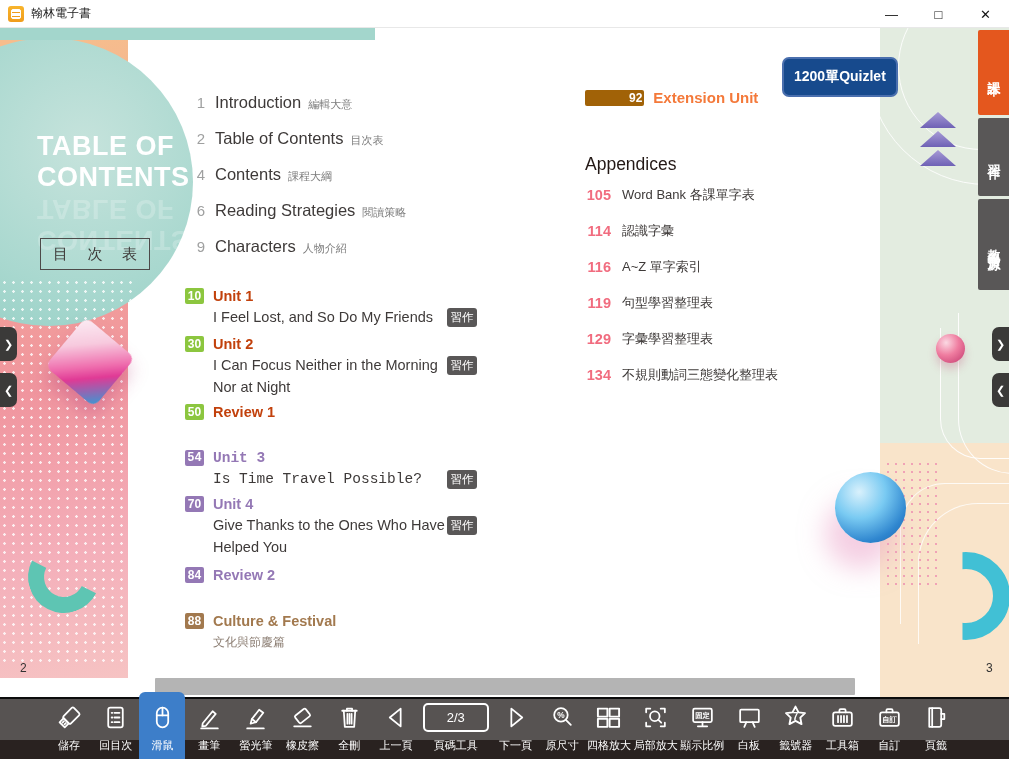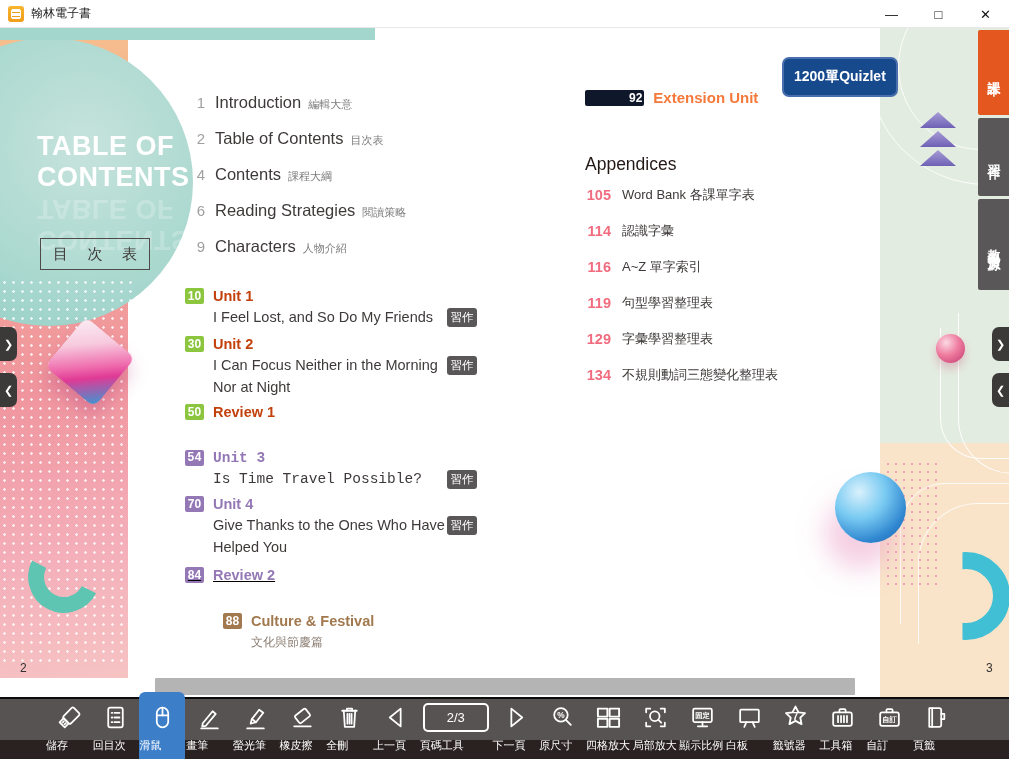--- a/index.html
+++ b/index.html
@@ -49,40 +49,40 @@
   
   .quizlet{position:absolute;left:782px;top:29px;height:40px;padding:0 10px;background:#174a8d;border:2px solid #4a6fae;border-radius:7px;color:#fff;font-size:14px;font-weight:bold;display:flex;align-items:center;box-sizing:border-box;}
   
   .fm-list{position:absolute;left:185px;top:56px;}
   .fm-row{height:36px;display:flex;align-items:center;}
   .fm-num{width:20px;text-align:right;margin-right:10px;color:#9fa0a0;font-size:15px;}
   .fm-title{color:#3e3a39;font-size:16.5px;}
   .fm-zh{color:#7d7d7d;font-size:11px;margin-left:7px;margin-top:4px;}
   .unit-row{position:absolute;left:185px;width:320px;display:flex;}
   .npage{flex:none;min-width:19px;height:16px;line-height:16px;text-align:center;color:#fff;font-weight:bold;font-size:12px;border-radius:2px;padding:0 2px;margin:2px 9px 0 0;box-sizing:border-box;}
-  .green-bg{background:#8cc63f;} .purple-bg{background:#9478b5;} .brown-bg{background:#a2794e;} .orange-bg{background:#0f172a;padding-left:44px;}
+  .green-bg{background:#8cc63f;} .purple-bg{background:#9478b5;} .brown-bg{background:#a2794e;} .orange-bg{background:#a16207;padding-left:44px;}
   .green-t{color:#c2410c;} .purple-t{color:#9478b5;} .brown-t{color:#a2794e;} .orange-t{color:#f4793a;}
   .ucontent{width:252px;}
   .ulabel{font-size:14.5px;font-weight:bold;line-height:20px;}
   .utitle{font-size:14.5px;color:#3e3a39;line-height:22px;}
   .usub{font-size:12px;color:#8b7d72;line-height:20px;margin-top:1px;}
   .hw{position:absolute;left:262px;top:22px;width:30px;height:19px;line-height:19px;text-align:center;background:#595757;color:#fff;font-size:11.5px;border-radius:3px;}
   .ext-row{position:absolute;left:585px;top:60px;display:flex;}
   .appendix-h{position:absolute;left:585px;top:126px;font-size:17.5px;color:#231815;}
   .app-list{position:absolute;left:585px;top:149px;}
   .app-row{height:36px;display:flex;align-items:center;}
   .app-num{width:26px;text-align:right;color:#f16c7f;font-weight:bold;font-size:14.5px;}
   .app-title{margin-left:11px;color:#3e3a39;font-size:13px;}
   
   .hscroll{position:absolute;left:155px;top:650px;width:700px;height:17px;background:#b4b4b4;border-radius:1px;}
   .pnum{position:absolute;font-size:12px;color:#333;}
   
   .toolbar{position:relative;height:62px;background:#575352;border-top:2px solid #0c0c0c;box-sizing:border-box;display:flex;justify-content:space-between;padding:0 50px 0 46px;}
   .toolbar::after{content:"";position:absolute;left:0;right:0;bottom:0;height:19px;background:#292220;}
-  .tb-item{position:relative;z-index:1;width:46px;display:flex;flex-direction:column;}
+  .tb-item{position:relative;z-index:1;width:46px;display:flex;flex-direction:column;align-items:center;}
   .tb-item.wide{width:72px;}
   .tb-icon{height:41px;display:flex;align-items:center;justify-content:center;}
   .tb-label{height:25px;line-height:18px;font-size:11px;color:#fff;white-space:nowrap;}
   .tb-item.active{background:#3d7ec9;margin-top:-7px;padding-top:7px;border-radius:6px 6px 0 0;}
   .ti{stroke:#fff;fill:none;stroke-width:1.7;stroke-linecap:round;stroke-linejoin:round;}
   .ti text{fill:#fff;stroke:none;font-weight:bold;font-family:"Liberation Sans",sans-serif;}
   .pagebox{width:62px;height:25px;border:2px solid #fff;border-radius:5px;color:#fff;font-size:13px;display:flex;align-items:center;justify-content:center;}
 </style>
 </head>
 <body>
@@ -210,27 +210,27 @@
     <span class="hw">習作</span>
   </div>
   <div class="unit-row" style="top:466px;">
     <span class="npage purple-bg">70</span>
     <div class="ucontent">
         <div class="ulabel purple-t">Unit 4</div>
       <div class="utitle">Give Thanks to the Ones Who Have Helped You</div>
       </div>
     <span class="hw">習作</span>
   </div>
-  <div class="unit-row" style="top:537px;text-decoration:underline;">
+  <div class="unit-row" style="top:537px;">
     <span class="npage purple-bg">84</span>
     <div class="ucontent">
         <div class="ulabel purple-t">Review 2</div>
       </div>
   </div>
-  <div class="unit-row" style="top:583px;margin-left:38px;">
+  <div class="unit-row" style="top:583px;">
     <span class="npage brown-bg">88</span>
     <div class="ucontent">
         <div class="ulabel brown-t">Culture &amp; Festival</div>
       <div class="usub">文化與節慶篇</div>
       </div>
   </div>
 
   <div class="ext-row">
     <span class="npage orange-bg">92</span>
     <div class="ulabel orange-t" style="font-size:15px;">Extension Unit</div>

